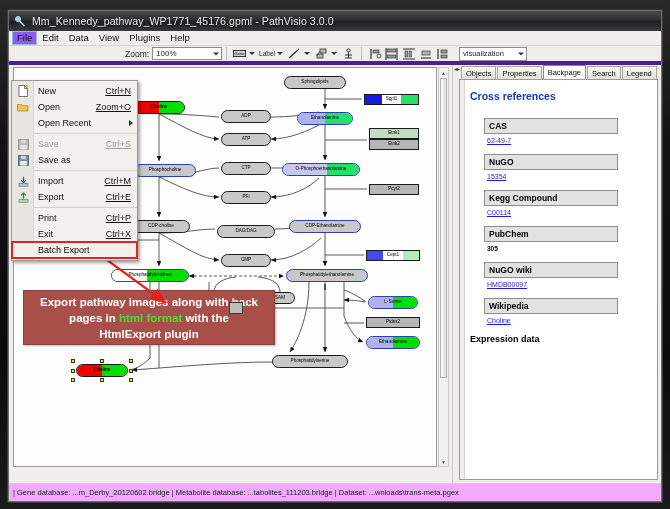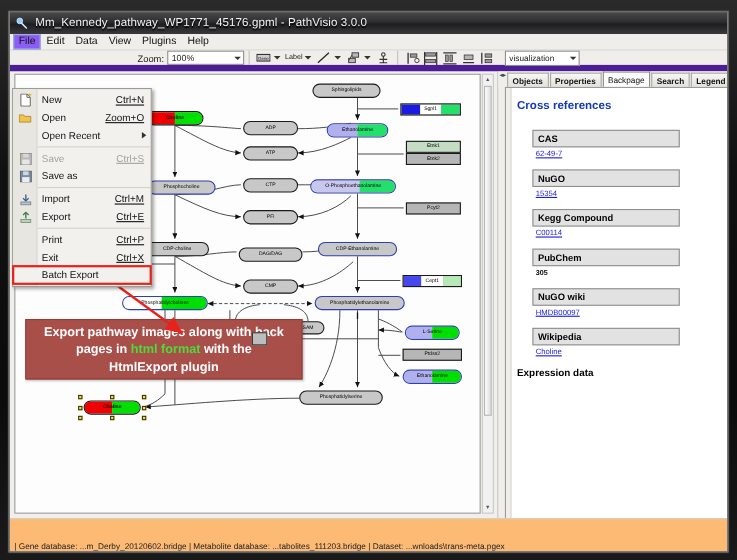--- a/index.html
+++ b/index.html
@@ -47,21 +47,21 @@
   }
   .menu-item{
     font-size:9.5px; color:#111; padding:1px 5px; white-space:nowrap;
     line-height:12px;
   }
   .menu-item.open{
     background:#8b5cf6; border:1px solid #9cb8d6; padding:0 4px;
   }
   
   #toolbar{
-    height:19px; background:#efeeea; border-bottom:6px solid #4c1d95;
+    height:19px; background:#efeeea; border-bottom:4px solid #4c1d95;
     display:flex; align-items:center; position:relative;
   }
   #toolbar .zoom-lbl{font-size:8.5px;color:#222;margin-left:116px;margin-right:3px;}
   .combo{
     height:13px; background:#fff; border:1px solid #8d8d8d;
     display:flex; align-items:center; font-size:8px; color:#222;
     padding-left:3px; position:relative;
   }
   .combo .arrow{
     position:absolute; right:2px; top:50%;
@@ -122,21 +122,21 @@
     height:14px; display:flex; align-items:flex-end; padding-left:8px;
     background:#efeeea; position:relative;
   }
   #tabstrip .tabarrow{
     position:absolute;left:1px;top:2px;font-size:6px;color:#444;line-height:5px;
   }
   .tab{
     font-size:7.5px; color:#111; padding:1.5px 4px 1.5px;
     border:1px solid #a9a7a1; border-bottom:none;
     background:linear-gradient(180deg,#f7f7f4,#e3e1da);
-    margin-right:1px; white-space:nowrap;font-weight:bold;
+    margin-right:1px; white-space:nowrap;
   }
   .tab.active{
     background:#fdfdfd; font-weight:normal; padding-bottom:2.5px;
     border-color:#8d8b85;
   }
   #backpage{
     flex:1; margin:0 3px 3px 6px;
     background:#fff; border:1px solid #9a9a9a;
     overflow:hidden; position:relative;
     padding:10px 8px 0 8px;
@@ -157,23 +157,23 @@
   }
   .bp-val{font-size:7px; color:#1a1ae0; margin:3px 0 0 3px; text-decoration:underline;}
   .bp-val.plain{color:#000; text-decoration:none; font-weight:bold; font-size:6.5px;}
   .bp-foot{font-weight:bold;font-size:9px;color:#000;margin:2px 0 0 2px;}
   
   #rp-right-edge{
     position:absolute;right:0;top:0;bottom:0;width:3px;background:#efeeea;
   }
   
   #statusbar{
-    position:absolute; left:0; right:0; bottom:0; height:30px;
-    background:#fdba74; border-top:1px solid #d2d0c9;
-    display:flex; align-items:flex-end;
+    position:absolute; left:0; right:0; bottom:0; height:18px;
+    background:#f0abfc; border-top:1px solid #d2d0c9;
+    display:flex; align-items:center;
   }
   #statusbar .st-txt{font-size:7.5px;color:#222;margin-left:4px;white-space:nowrap;}
   
   #filemenu{
     position:absolute; left:2px; top:69px; width:127px;
     background:#f2f1ed; border:1px solid #9b9b95;
     box-shadow:2px 2px 3px rgba(0,0,0,.35);
     z-index:60; padding:2px 0;
   }
   #filemenu .gutter{

